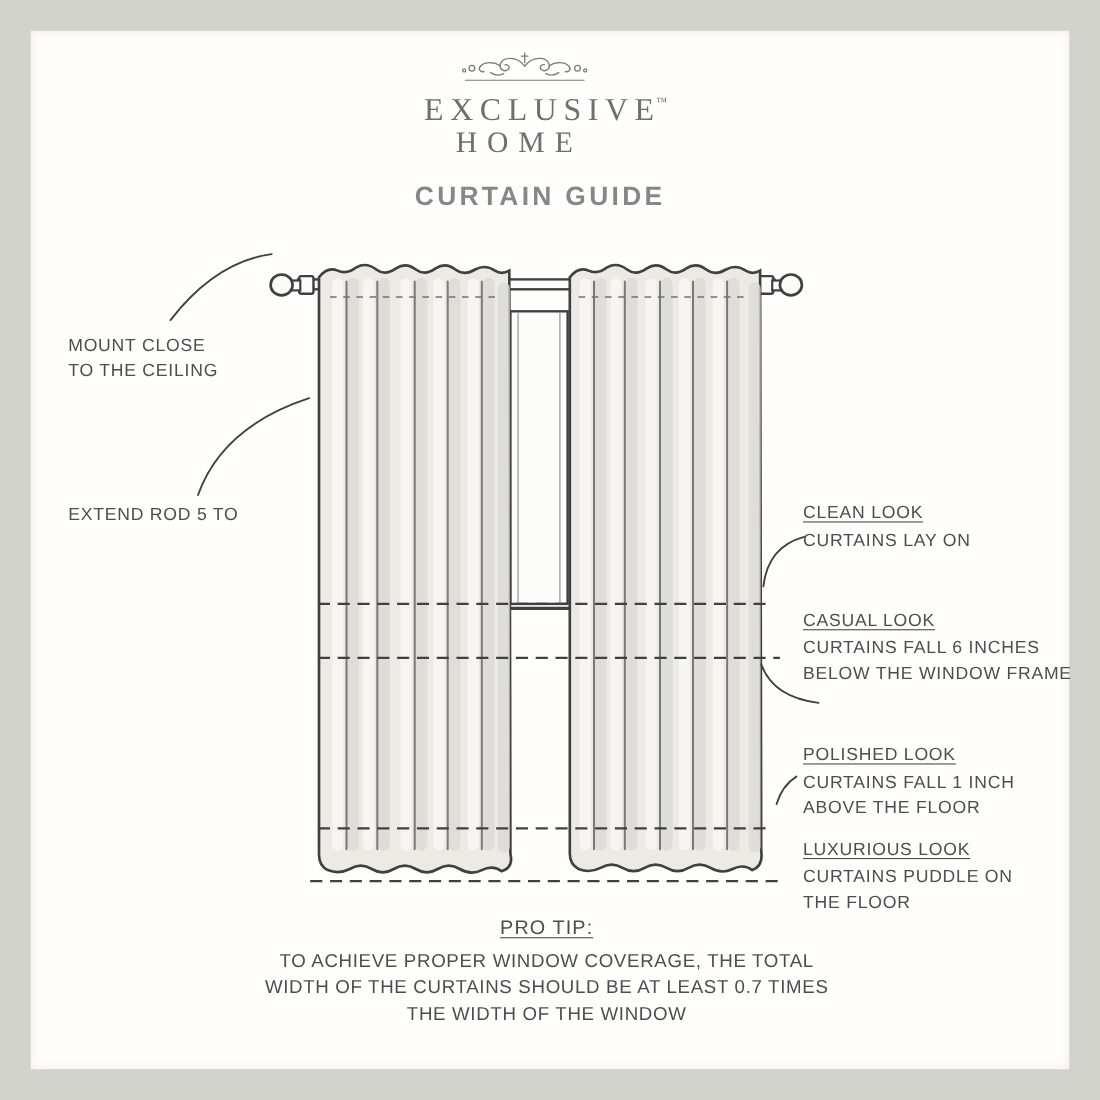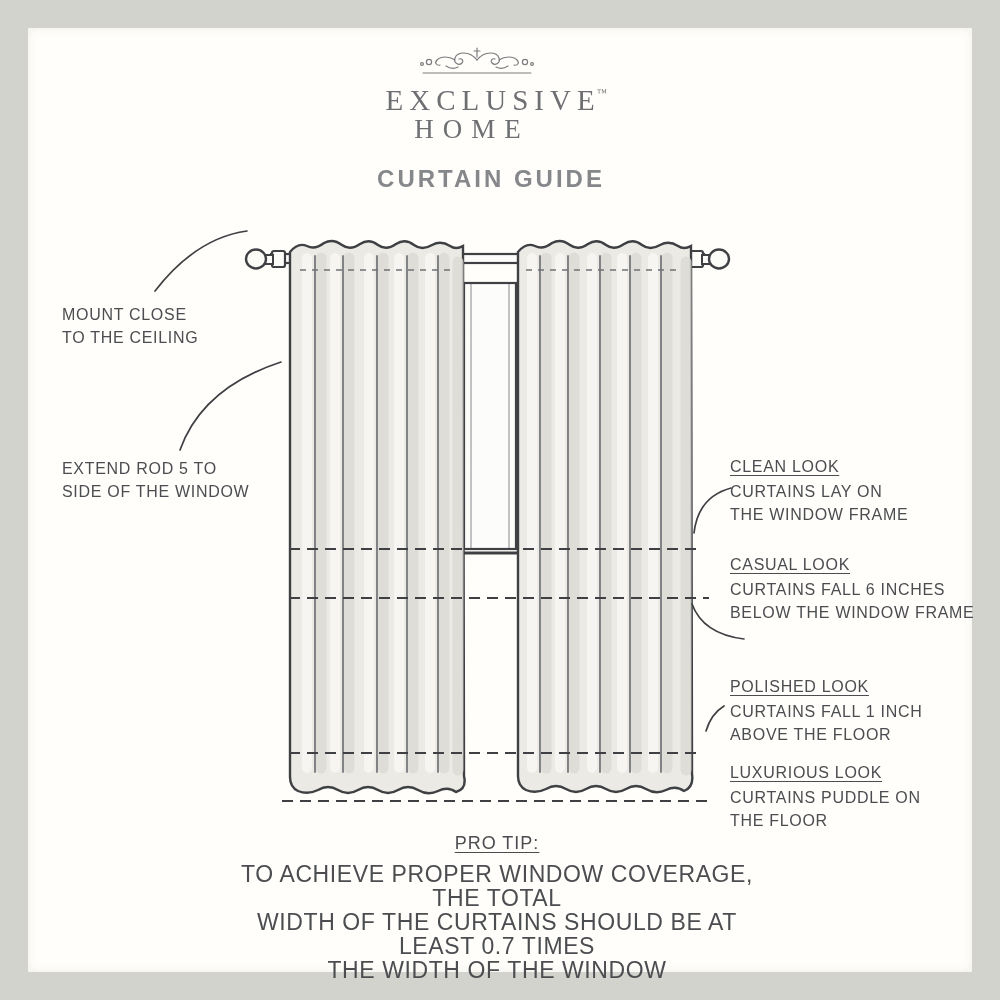--- a/index.html
+++ b/index.html
@@ -48,21 +48,21 @@
 
   
   .protip{
     position:absolute;top:833px;left:217px;width:560px;text-align:center;
     z-index:3;color:#4c4d51;
   }
   .protip .hd{
     display:inline-block;font-size:18px;letter-spacing:1px;
     text-decoration:underline;text-underline-offset:3px;margin-bottom:8px;
   }
-  .protip .ln{font-size:23px;letter-spacing:.6px;line-height:24px;}
+  .protip .ln{font-size:17px;letter-spacing:.6px;line-height:24px;}
 </style>
 </head>
 <body>
 
 <div class="card"></div>
 
 <svg class="flourish" width="124" height="36" viewBox="0 0 124 36">
   <g stroke="#7b7c7f" fill="none" stroke-width="1.2" stroke-linecap="round">
     <path d="M62,2 v9 M59,5 h6"></path>
     <path d="M62,14 C54,4 42,6 40,12 C38,17 44,20 47,17 C49,15 47,12 44,13"></path>
@@ -138,27 +138,25 @@
     <path d="M706,731 Q711,714 724,706"></path>
   </g>
 </svg>
 
 <div class="ann" style="left:62px;top:303px">
   <div>MOUNT CLOSE</div>
   <div>TO THE CEILING</div>
 </div>
 <div class="ann" style="left:62px;top:457px">
   <div>EXTEND ROD 5 TO</div>
-  <div>SIDE OF THE WINDOW</div>
 </div>
 
 <div class="ann" style="left:730px;top:455px">
   <div class="hd">CLEAN LOOK</div>
   <div>CURTAINS LAY ON</div>
-  <div>THE WINDOW FRAME</div>
 </div>
 <div class="ann" style="left:730px;top:553px">
   <div class="hd">CASUAL LOOK</div>
   <div>CURTAINS FALL 6 INCHES</div>
   <div>BELOW THE WINDOW FRAME</div>
 </div>
 <div class="ann" style="left:730px;top:675px">
   <div class="hd">POLISHED LOOK</div>
   <div>CURTAINS FALL 1 INCH</div>
   <div>ABOVE THE FLOOR</div>

